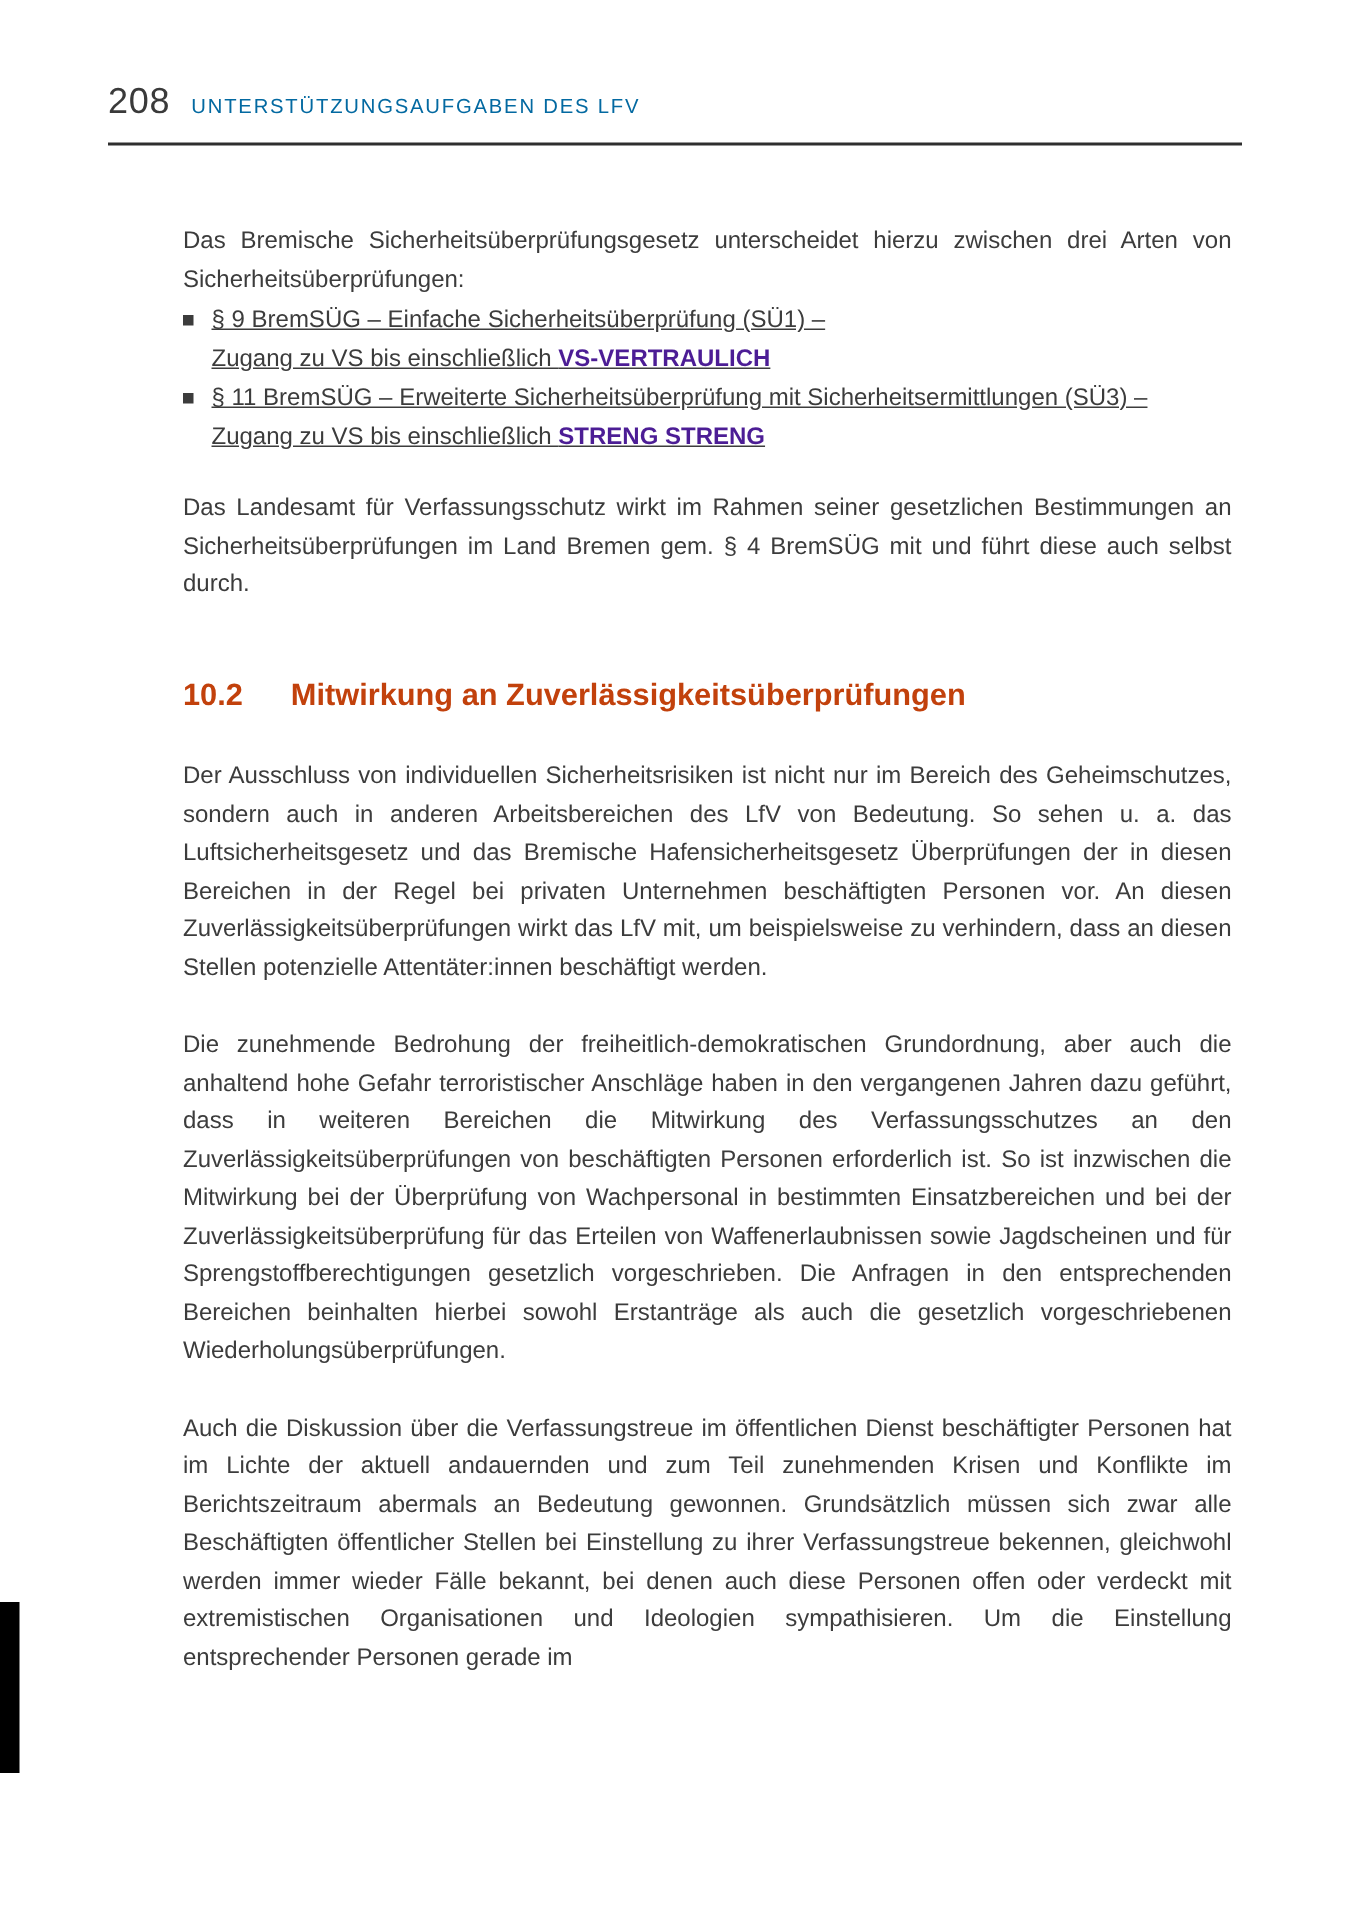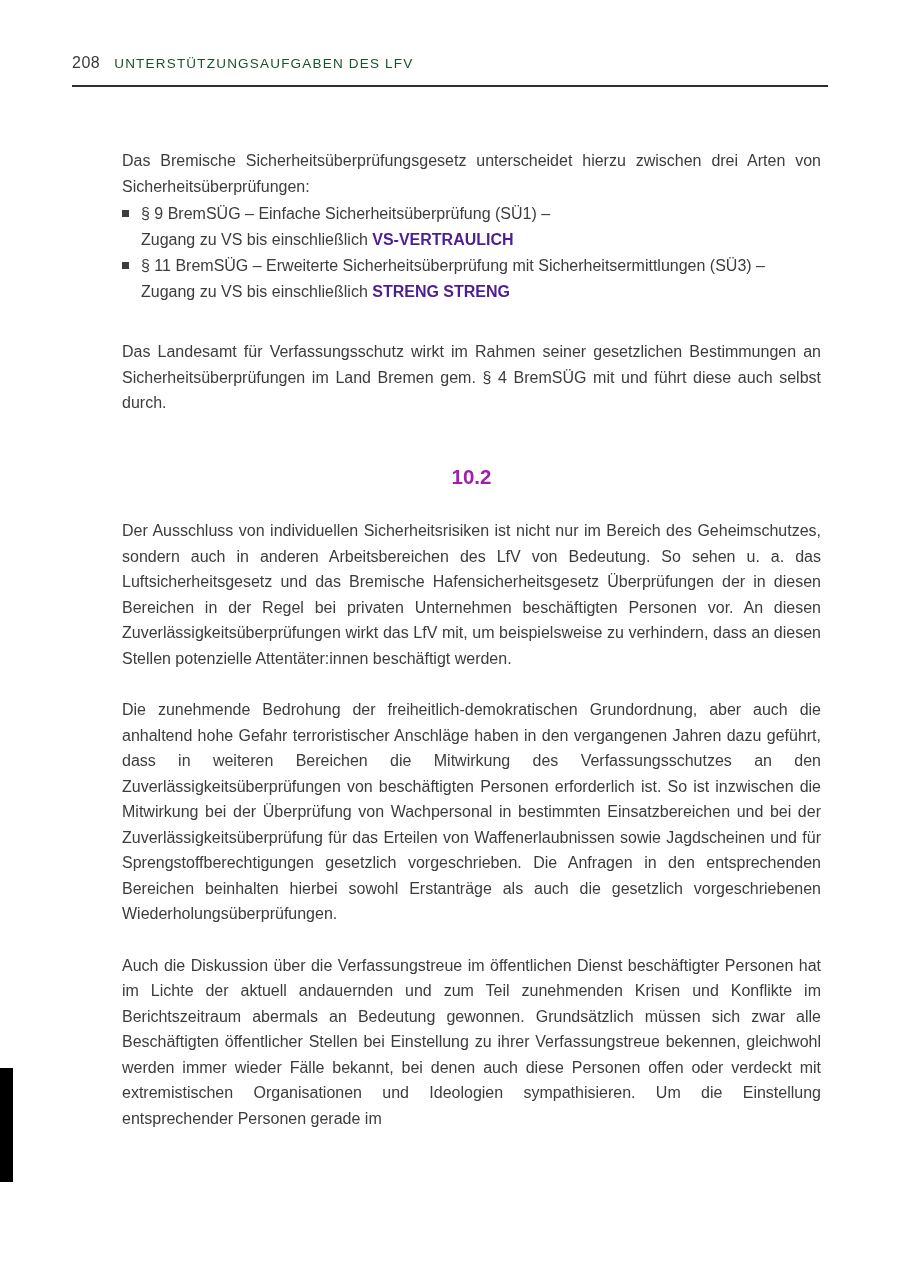--- a/index.html
+++ b/index.html
@@ -23,27 +23,27 @@
     left: 72px;
     top: 54px;
     width: 756px;
     display: flex;
     align-items: baseline;
     gap: 14px;
     padding-bottom: 13px;
     border-bottom: 2px solid #2e2e2e;
   }
   .page-number {
-    font-size: 16px;
+    font-size: 24px;
     color: #3a3a3a;
     letter-spacing: 0.5px;
   }
   .running-head {
     font-size: 13.5px;
-    color: #14532d;
+    color: #0369a1;
     letter-spacing: 1.2px;
     text-transform: uppercase;
   }
   .content {
     position: absolute;
     left: 122px;
     top: 148px;
     width: 699px;
     color: #3c3c3c;
     font-size: 16px;
@@ -51,23 +51,24 @@
   }
   p.body-text {
     margin: 0 0 26px 0;
     text-align: justify;
   }
   p.intro-text {
     margin-bottom: 2px;
   }
   .su-list {
     list-style: none;
-    margin: 0 0 34px 0;
+    margin: 0 0 21px 0;
     padding: 0;
     line-height: 26px;
+    text-decoration: underline;
   }
   .su-item {
     position: relative;
     padding-left: 19px;
   }
   .bullet-square {
     position: absolute;
     left: 0;
     top: 9px;
     width: 7px;
@@ -75,25 +76,24 @@
     background: #3c3c3c;
   }
   strong.level {
     font-weight: bold;
     color: #4c1d95;
   }
   .section-heading {
     margin: 48px 0 28px 0;
     font-size: 20.5px;
     font-weight: bold;
-    color: #a21caf;
+    color: #c2410c;
     display: flex;
     gap: 32px;
     line-height: 1.3;
-    justify-content: center;
   }
   .edge-tab {
     position: absolute;
     left: 0;
     top: 1068px;
     width: 13px;
     height: 114px;
     background: #000000;
   }
 </style>
@@ -125,20 +125,21 @@
           <span>§ 11 BremSÜG – Erweiterte Sicherheitsüberprüfung mit Sicherheitsermittlungen (SÜ3) –</span><br>
           <span>Zugang zu VS bis einschließlich </span><strong class="level">STRENG STRENG</strong>
         </span>
       </li>
     </ul>
 
     <p class="body-text">Das Landesamt für Verfassungsschutz wirkt im Rahmen seiner gesetzlichen Bestimmungen an Sicherheitsüberprüfungen im Land Bremen gem. § 4 BremSÜG mit und führt diese auch selbst durch.</p>
 
     <h2 class="section-heading">
       <span class="heading-number">10.2</span>
+      <span class="heading-title">Mitwirkung an Zuverlässigkeitsüberprüfungen</span>
     </h2>
 
     <p class="body-text">Der Ausschluss von individuellen Sicherheitsrisiken ist nicht nur im Bereich des Geheimschutzes, sondern auch in anderen Arbeitsbereichen des LfV von Bedeutung. So sehen u. a. das Luftsicherheitsgesetz und das Bremische Hafensicherheitsgesetz Überprüfungen der in diesen Bereichen in der Regel bei privaten Unternehmen beschäftigten Personen vor. An diesen Zuverlässigkeitsüberprüfungen wirkt das LfV mit, um beispielsweise zu verhindern, dass an diesen Stellen potenzielle Attentäter:innen beschäftigt werden.</p>
 
     <p class="body-text">Die zunehmende Bedrohung der freiheitlich-demokratischen Grundordnung, aber auch die anhaltend hohe Gefahr terroristischer Anschläge haben in den vergangenen Jahren dazu geführt, dass in weiteren Bereichen die Mitwirkung des Verfassungsschutzes an den Zuverlässigkeitsüberprüfungen von beschäftigten Personen erforderlich ist. So ist inzwischen die Mitwirkung bei der Überprüfung von Wachpersonal in bestimmten Einsatzbereichen und bei der Zuverlässigkeitsüberprüfung für das Erteilen von Waffenerlaubnissen sowie Jagdscheinen und für Sprengstoffberechtigungen gesetzlich vorgeschrieben. Die Anfragen in den entsprechenden Bereichen beinhalten hierbei sowohl Erstanträge als auch die gesetzlich vorgeschriebenen Wiederholungsüberprüfungen.</p>
 
     <p class="body-text">Auch die Diskussion über die Verfassungstreue im öffentlichen Dienst beschäftigter Personen hat im Lichte der aktuell andauernden und zum Teil zunehmenden Krisen und Konflikte im Berichtszeitraum abermals an Bedeutung gewonnen. Grundsätzlich müssen sich zwar alle Beschäftigten öffentlicher Stellen bei Einstellung zu ihrer Verfassungstreue bekennen, gleichwohl werden immer wieder Fälle bekannt, bei denen auch diese Personen offen oder verdeckt mit extremistischen Organisationen und Ideologien sympathisieren. Um die Einstellung entsprechender Personen gerade im</p>
 
   </main>
 

